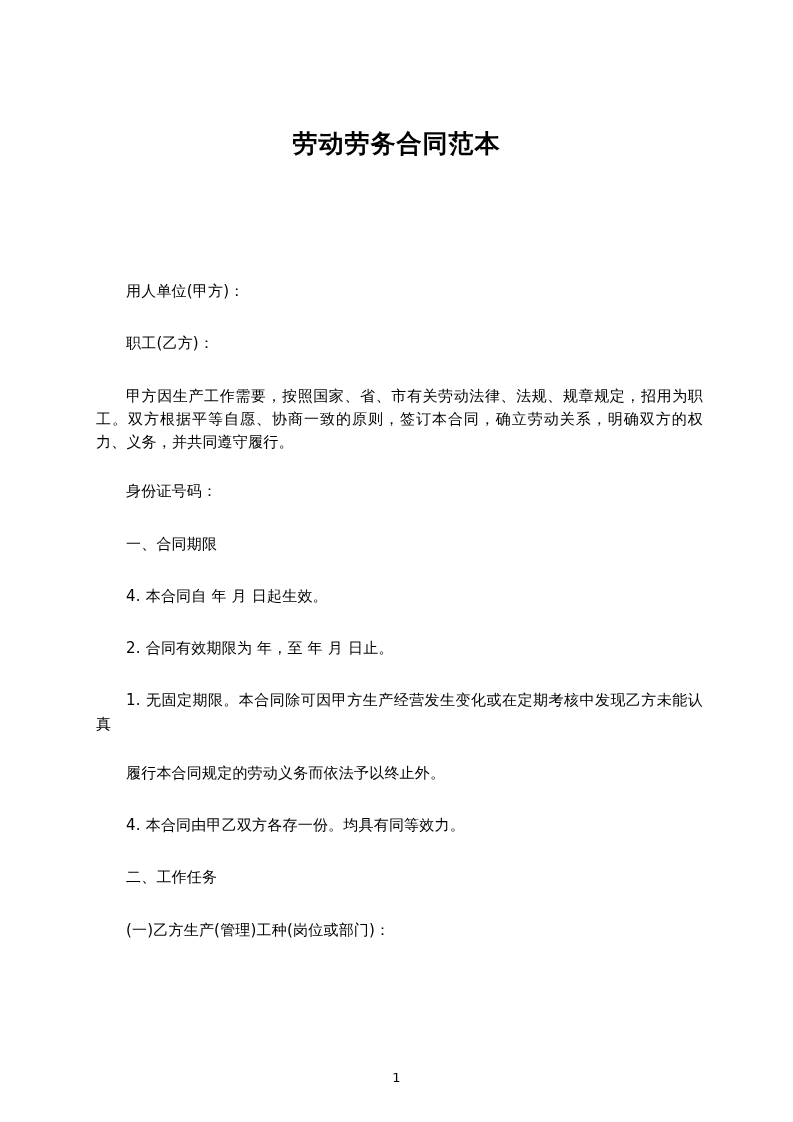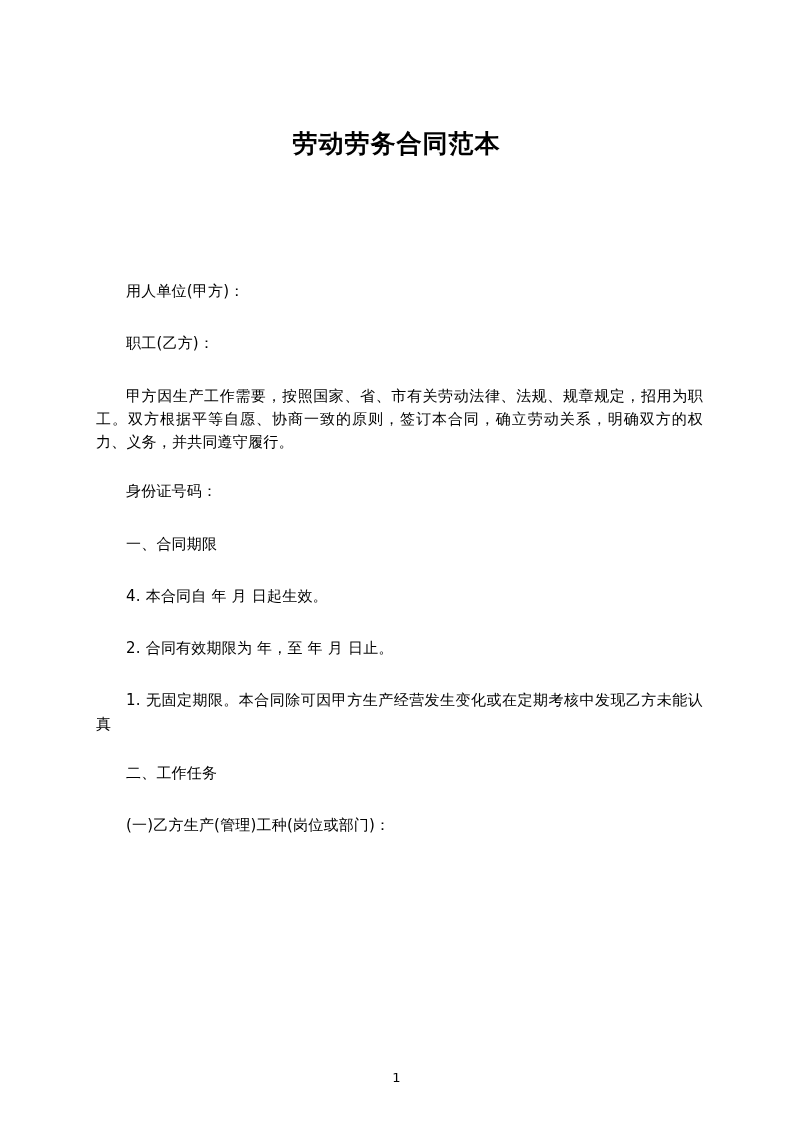--- a/index.html
+++ b/index.html
@@ -73,19 +73,21 @@
 
   <div class="body-block">
     <p class="para sub">用人单位(甲方)：</p>
     <p class="para sub">职工(乙方)：</p>
     <p class="para flow">甲方因生产工作需要，按照国家、省、市有关劳动法律、法规、规章规定，招用为职工。双方根据平等自愿、协商一致的原则，签订本合同，确立劳动关系，明确双方的权力、义务，并共同遵守履行。</p>
     <p class="para sub">身份证号码：</p>
     <p class="para section">一、合同期限</p>
     <p class="para sub">4. 本合同自 年 月 日起生效。</p>
     <p class="para sub">2. 合同有效期限为 年，至 年 月 日止。</p>
     <p class="para flow">1. 无固定期限。本合同除可因甲方生产经营发生变化或在定期考核中发现乙方未能认真</p>
+    <p class="para sub">履行本合同规定的劳动义务而依法予以终止外。</p>
+    <p class="para sub">4. 本合同由甲乙双方各存一份。均具有同等效力。</p>
     <p class="para section">二、工作任务</p>
     <p class="para sub">(一)乙方生产(管理)工种(岗位或部门)：</p>
   </div>
 
   <div class="page-number">1</div>
 
 </div>
 
 </body></html>

